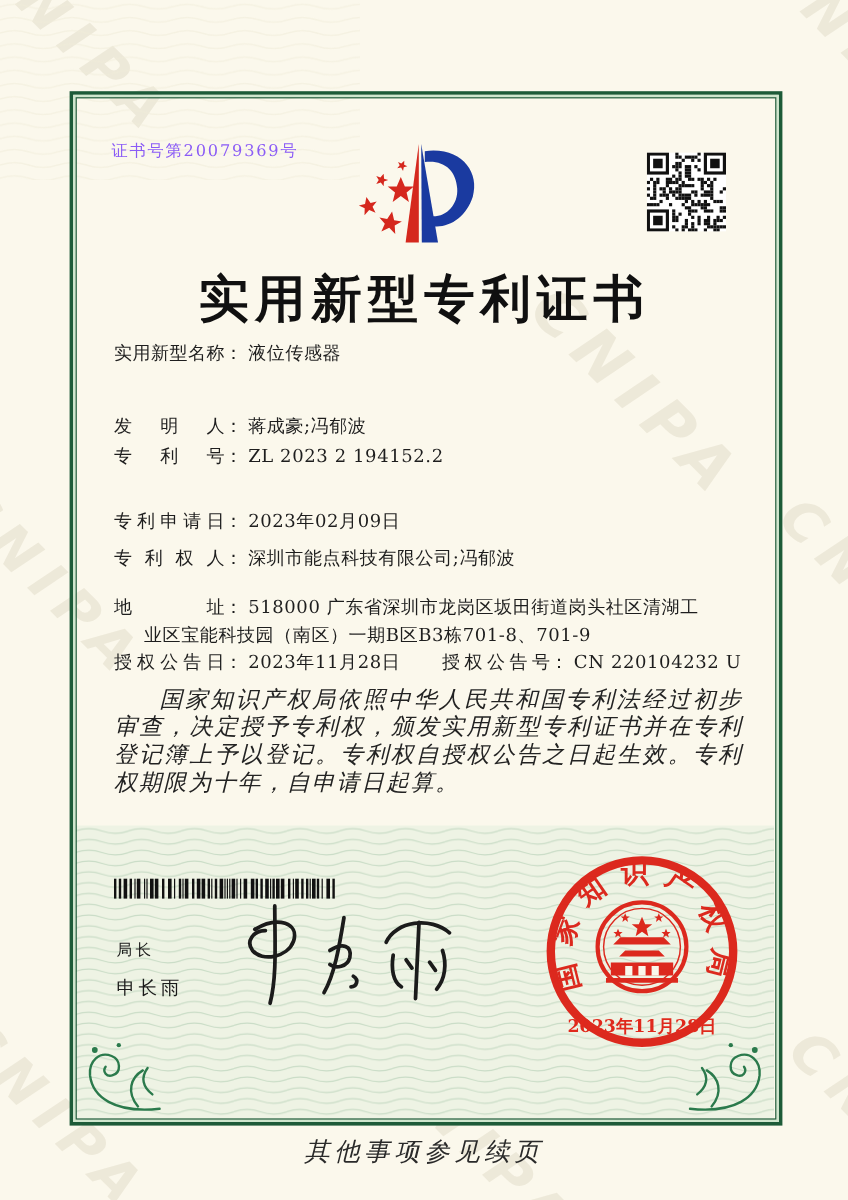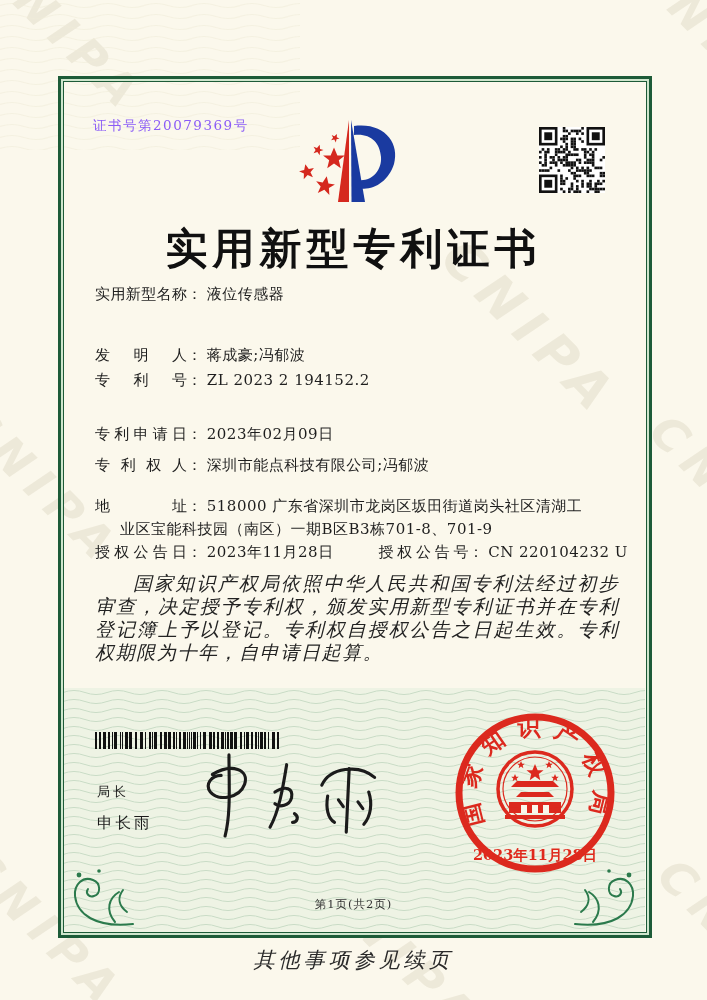--- a/index.html
+++ b/index.html
@@ -39,21 +39,21 @@
   .qr{position:absolute;left:539px;top:127px;width:66px;height:66px}
   .doc-title{position:absolute;left:0;top:221px;width:100%;text-align:center;
     font-size:42px;font-weight:bold;letter-spacing:5px;color:#101010}
   .fields{position:absolute;left:95px;top:285px;width:528px;font-size:15px}
   .row{position:absolute;left:0;white-space:nowrap}
   .row .lab{display:inline-block;width:92px;text-align:justify;text-align-last:justify;vertical-align:bottom}
   .row .col{display:inline-block}
   .row .val{letter-spacing:.5px}
   .r1{top:0}.r2{top:61px}.r3{top:86px}.r4{top:140px}.r5{top:171px}
   .r6{top:212px}.r6b{top:235px;left:25px}.r7{top:258px}
-  .pair2{margin-left:40px}
+  .pair2{margin-left:30px}
   .pair2 .lab{width:90px}
   .legal{position:absolute;left:95px;top:572px;width:524px;font-size:19px;line-height:23px;
     letter-spacing:1.6px;font-style:italic;color:#232323;text-align:justify}
   .legal p{margin:0 0 7px 0;text-indent:2em}
   .barcode{position:absolute;left:95px;top:732px;width:188px;height:17px}
   .director-title{position:absolute;left:97px;top:783px;font-size:13px;letter-spacing:3px;color:#1a1a1a}
   .director-name{position:absolute;left:97px;top:813px;font-size:15.5px;letter-spacing:3px;color:#1a1a1a}
   .signature{position:absolute;left:185px;top:744px;width:215px;height:100px}
   .seal{position:absolute;left:447px;top:707px;width:176px;height:176px;opacity:.95}
   .page-num{position:absolute;left:0;top:897px;width:100%;text-align:center;font-size:11.5px;letter-spacing:1px;color:#333}
@@ -482,16 +482,15 @@
         <g fill="#fbf8ec">
           <rect x="-14" y="16" width="6" height="8"></rect>
           <rect x="-3" y="16" width="6" height="8"></rect>
           <rect x="8" y="16" width="6" height="8"></rect>
         </g>
         <path d="M-30 30 L30 30 L30 26 L-30 26 Z"></path>
       </g>
       <text x="88" y="153" text-anchor="middle" font-size="14.5" font-weight="bold" fill="#e01f12" font-family="'DejaVu Serif','Liberation Serif',serif">2023年11月28日</text>
     </svg>
 
-    <div class="page-num">第1页(共2页)</div>
     <div class="footer-note">其他事项参见续页</div>
   </div>
 </div>
 
 </body></html>

